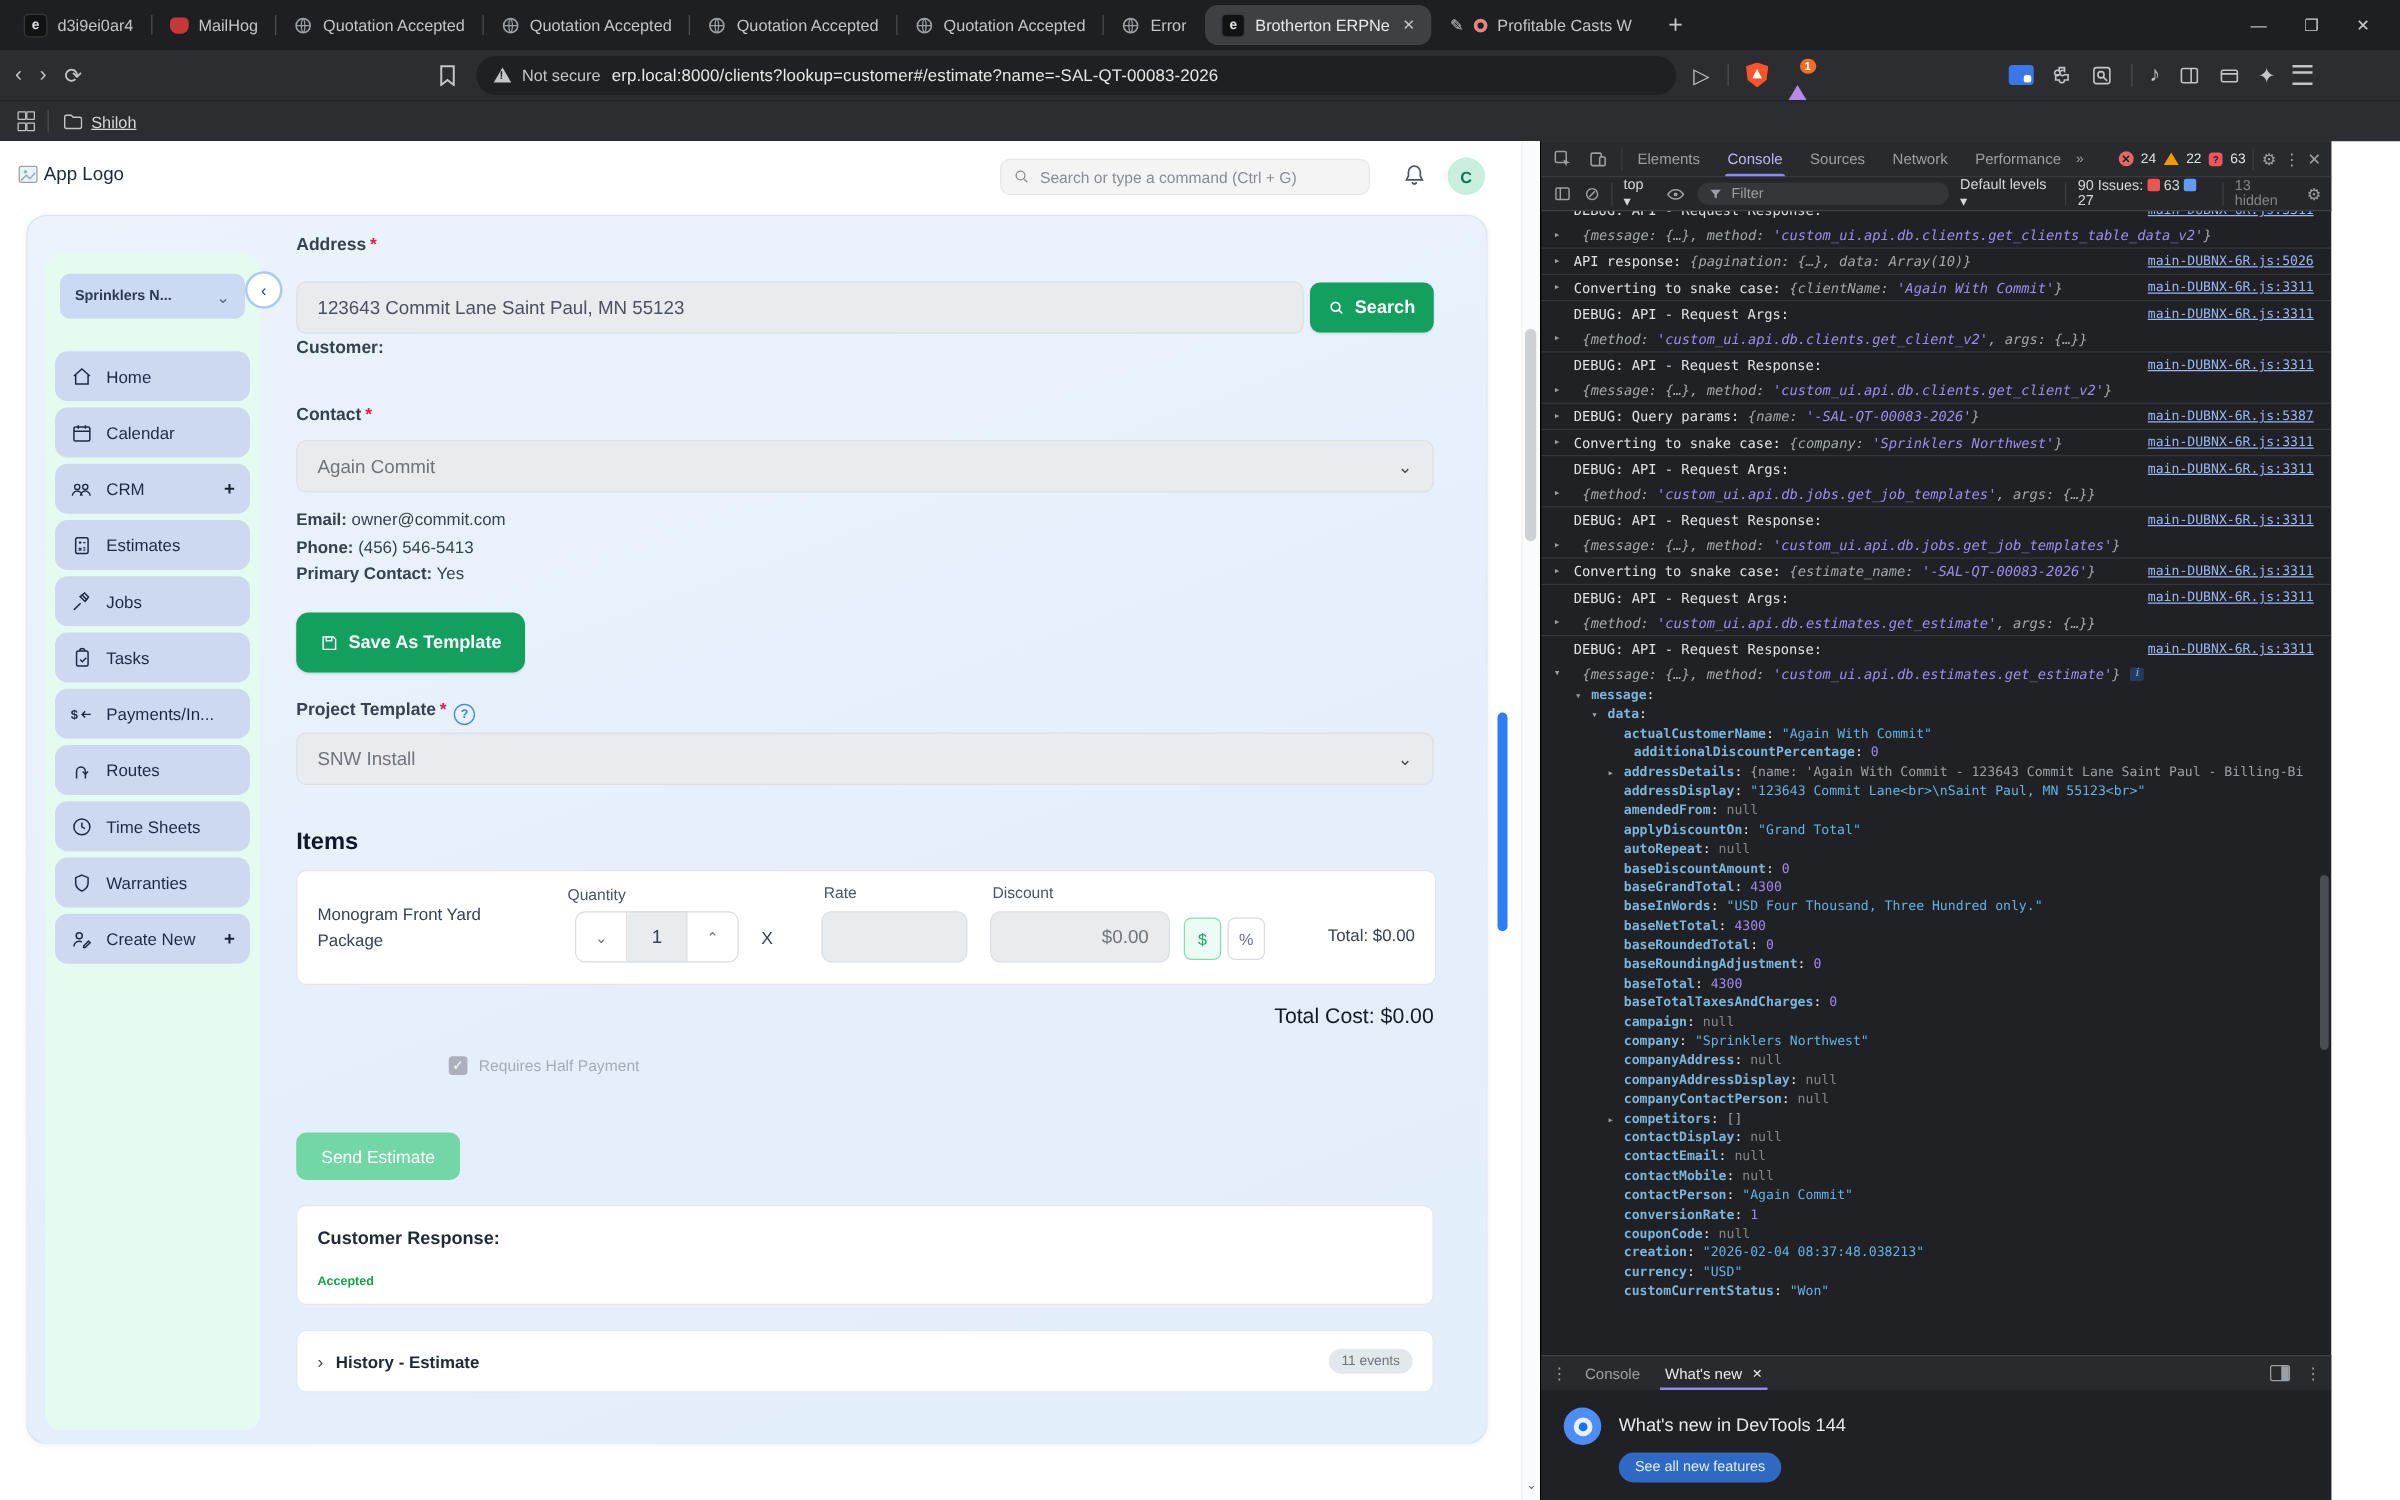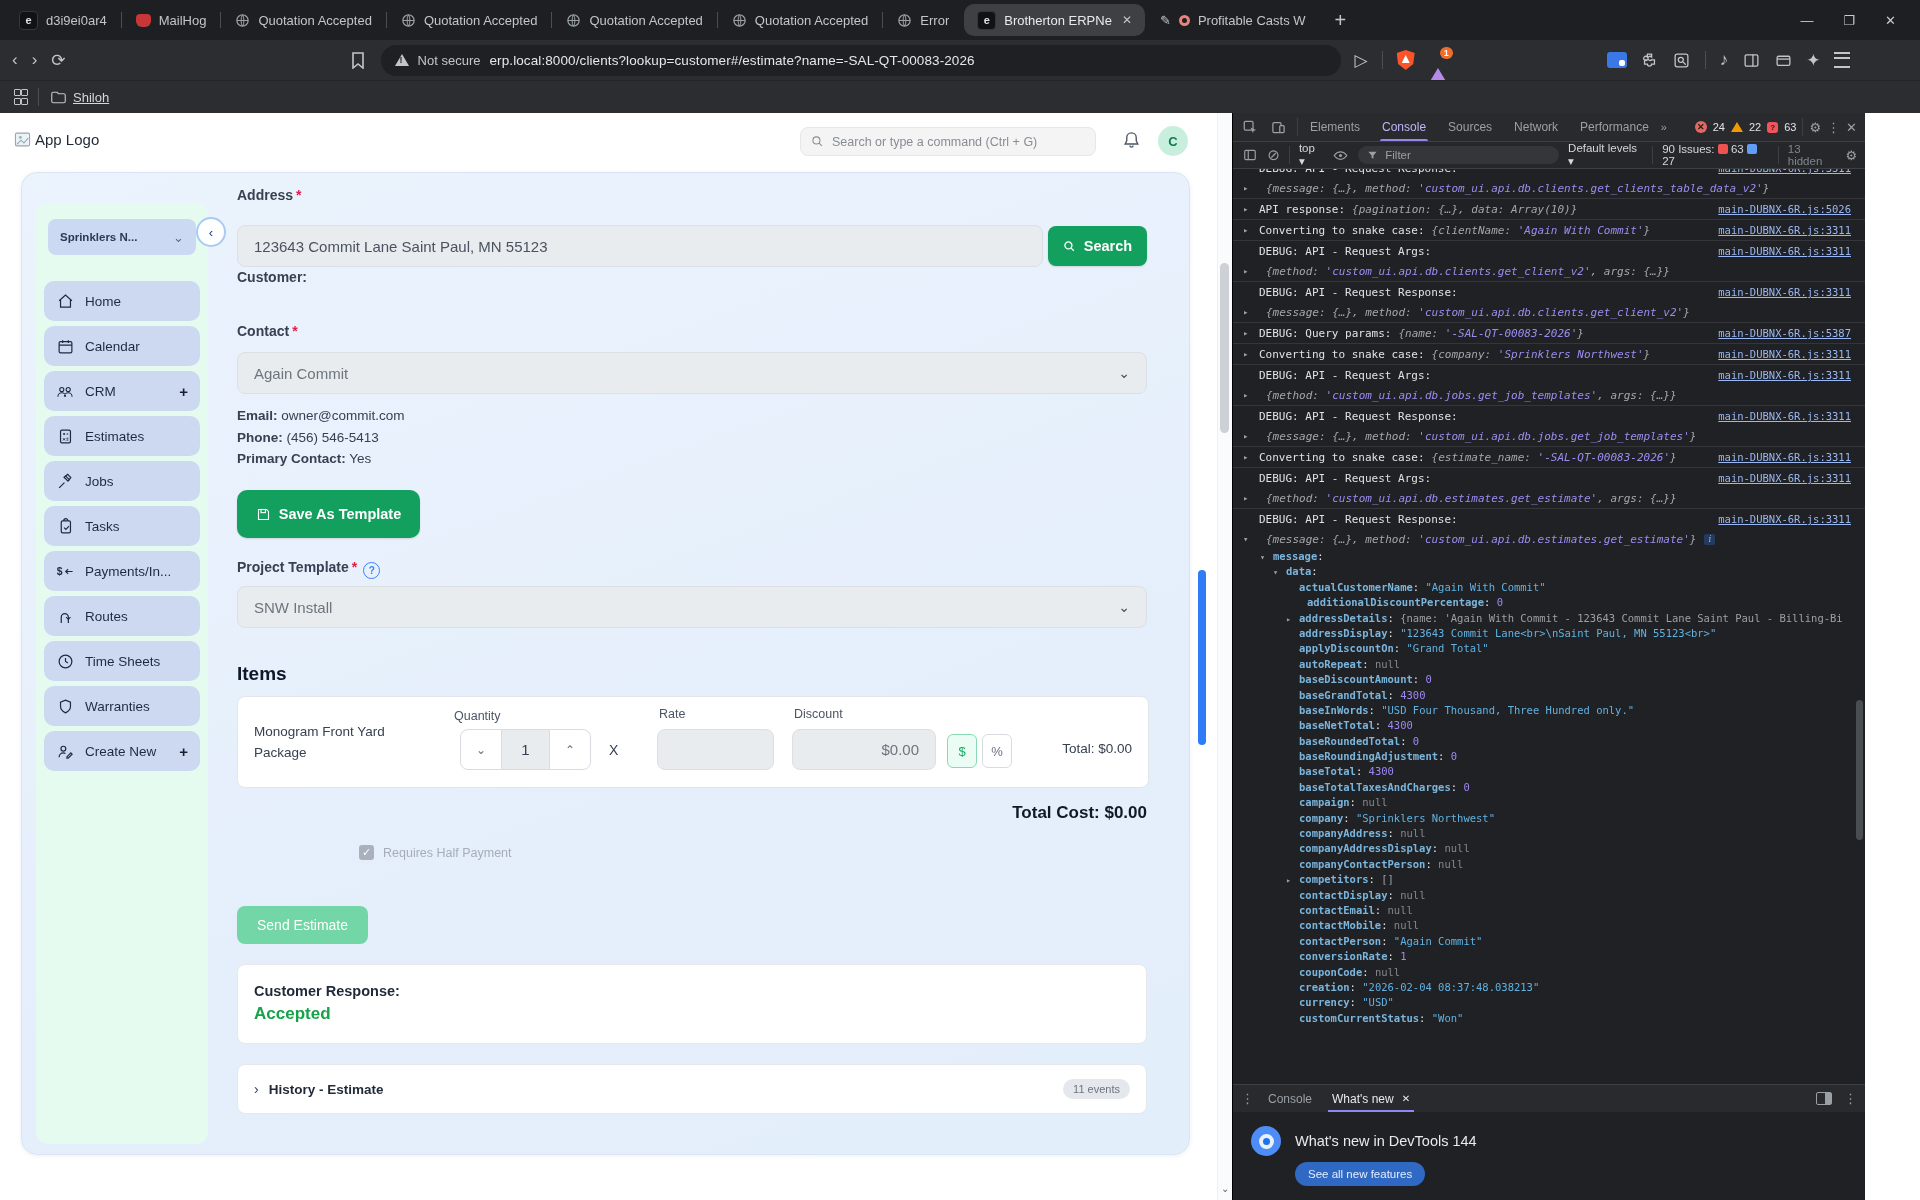--- a/index.html
+++ b/index.html
@@ -79,27 +79,27 @@
   .stepper{position:absolute;display:flex;height:41px;}
   .stepbtn{width:40px;background:#fff;border:1px solid #d8dce1;display:flex;align-items:center;justify-content:center;color:#6b7280;font-size:12px;}
   .stepbtn.l{border-radius:8px 0 0 8px;}
   .stepbtn.r{border-radius:0 8px 8px 0;}
   .stepval{width:47px;background:#e9ecef;border-top:1px solid #d8dce1;border-bottom:1px solid #d8dce1;display:flex;align-items:center;justify-content:center;font-size:15px;color:#374151;}
   .mult{position:absolute;font-size:14px;color:#374151;}
   .minibtn{position:absolute;width:28px;height:32px;border-radius:6px;display:flex;align-items:center;justify-content:center;font-size:13px;}
   .dollarbtn{background:#eafcf3;border:1px solid #86dcb0;color:#17a864;}
   .pctbtn{background:#fff;border:1px solid #d8dce1;color:#6b7280;}
   .itotal{position:absolute;font-size:13.5px;color:#374151;}
-  .totalcost{position:absolute;font-size:17px;font-weight:bold;color:#111827;text-align:right;}
+  .totalcost{position:absolute;font-size:17px;font-weight:normal;color:#111827;text-align:right;}
   .halfpay{position:absolute;display:flex;align-items:center;gap:9px;color:#a6adb8;font-size:12.5px;}
   .cbx{width:15px;height:15px;border-radius:3px;background:#aab1bc;color:#fff;font-size:11px;display:flex;align-items:center;justify-content:center;}
   .sendbtn{position:absolute;background:#72d6a6;color:#fff;border-radius:8px;font-size:14px;display:flex;align-items:center;justify-content:center;}
   .respcard{position:absolute;background:#fff;border:1px solid #e5e7eb;border-radius:8px;padding:18px 16px;box-sizing:border-box;}
   .resplabel{font-size:14.5px;font-weight:bold;color:#1f2937;}
-  .respval{margin-top:5px;font-size:17px;font-weight:bold;color:#15a34a;}
+  .respval{margin-top:21px;font-size:10px;font-weight:bold;color:#15a34a;}
   .histcard{position:absolute;background:#fff;border:1px solid #e5e7eb;border-radius:8px;display:flex;align-items:center;padding:0 16px;box-sizing:border-box;gap:10px;}
   .histchev{color:#374151;font-size:14px;}
   .histlabel{font-size:13.5px;font-weight:bold;color:#1f2937;}
   .histbadge{margin-left:auto;background:#e4e7eb;color:#6d7480;font-size:11px;border-radius:10px;padding:4px 10px;}
   .bluebar{position:absolute;left:1198px;top:457px;width:8px;height:175px;background:#2f7cf6;border-radius:4px;}
   .page-scroll{position:absolute;right:0;top:0;width:14px;height:1087px;background:#fafbfc;border-left:1px solid #eef0f2;}
   .page-thumb{position:absolute;left:2px;top:150px;width:9px;height:170px;background:#cdd1d6;border-radius:5px;}
   .scroll-arrow{position:absolute;left:3px;bottom:6px;color:#5f6368;font-size:10px;}
   
   .devtools{width:632px;height:1087px;background:#202124;border-left:1px solid #000;display:flex;flex-direction:column;font-family:"Liberation Sans",sans-serif;}
@@ -731,20 +731,21 @@
               <span class="arr">▾</span>
               <span class="pv"><span>{message: {…}, method: </span><span class="pv-str">'custom_ui.api.db.estimates.get_estimate'</span><span>}</span></span>
               <span class="info-i">i</span>
             </div>
             <div class="tree-row" style="padding-left: 27px;"><span class="arr2">▾</span><span class="tkey">message</span><span class="tcolon">: </span></div>
             <div class="tree-row" style="padding-left: 40px;"><span class="arr2">▾</span><span class="tkey">data</span><span class="tcolon">: </span></div>
             <div class="tree-row" style="padding-left: 53px;"><span class="arr2"></span><span class="tkey">actualCustomerName</span><span class="tcolon">: </span><span class="tv-str">"Again With Commit"</span></div>
             <div class="tree-row" style="padding-left: 61px;"><span class="arr2"></span><span class="tkey">additionalDiscountPercentage</span><span class="tcolon">: </span><span class="tv-num">0</span></div>
             <div class="tree-row" style="padding-left: 53px;"><span class="arr2">▸</span><span class="tkey">addressDetails</span><span class="tcolon">: </span><span class="tv-pv"><span>{name: 'Again With Commit - 123643 Commit Lane Saint Paul - Billing-Bi</span></span></div>
             <div class="tree-row" style="padding-left: 53px;"><span class="arr2"></span><span class="tkey">addressDisplay</span><span class="tcolon">: </span><span class="tv-str">"123643 Commit Lane&lt;br&gt;\nSaint Paul, MN 55123&lt;br&gt;"</span></div>
+            <div class="tree-row" style="padding-left: 53px;"><span class="arr2"></span><span class="tkey">amendedFrom</span><span class="tcolon">: </span><span class="tv-null">null</span></div>
             <div class="tree-row" style="padding-left: 53px;"><span class="arr2"></span><span class="tkey">applyDiscountOn</span><span class="tcolon">: </span><span class="tv-str">"Grand Total"</span></div>
             <div class="tree-row" style="padding-left: 53px;"><span class="arr2"></span><span class="tkey">autoRepeat</span><span class="tcolon">: </span><span class="tv-null">null</span></div>
             <div class="tree-row" style="padding-left: 53px;"><span class="arr2"></span><span class="tkey">baseDiscountAmount</span><span class="tcolon">: </span><span class="tv-num">0</span></div>
             <div class="tree-row" style="padding-left: 53px;"><span class="arr2"></span><span class="tkey">baseGrandTotal</span><span class="tcolon">: </span><span class="tv-num">4300</span></div>
             <div class="tree-row" style="padding-left: 53px;"><span class="arr2"></span><span class="tkey">baseInWords</span><span class="tcolon">: </span><span class="tv-str">"USD Four Thousand, Three Hundred only."</span></div>
             <div class="tree-row" style="padding-left: 53px;"><span class="arr2"></span><span class="tkey">baseNetTotal</span><span class="tcolon">: </span><span class="tv-num">4300</span></div>
             <div class="tree-row" style="padding-left: 53px;"><span class="arr2"></span><span class="tkey">baseRoundedTotal</span><span class="tcolon">: </span><span class="tv-num">0</span></div>
             <div class="tree-row" style="padding-left: 53px;"><span class="arr2"></span><span class="tkey">baseRoundingAdjustment</span><span class="tcolon">: </span><span class="tv-num">0</span></div>
             <div class="tree-row" style="padding-left: 53px;"><span class="arr2"></span><span class="tkey">baseTotal</span><span class="tcolon">: </span><span class="tv-num">4300</span></div>
             <div class="tree-row" style="padding-left: 53px;"><span class="arr2"></span><span class="tkey">baseTotalTaxesAndCharges</span><span class="tcolon">: </span><span class="tv-num">0</span></div>

